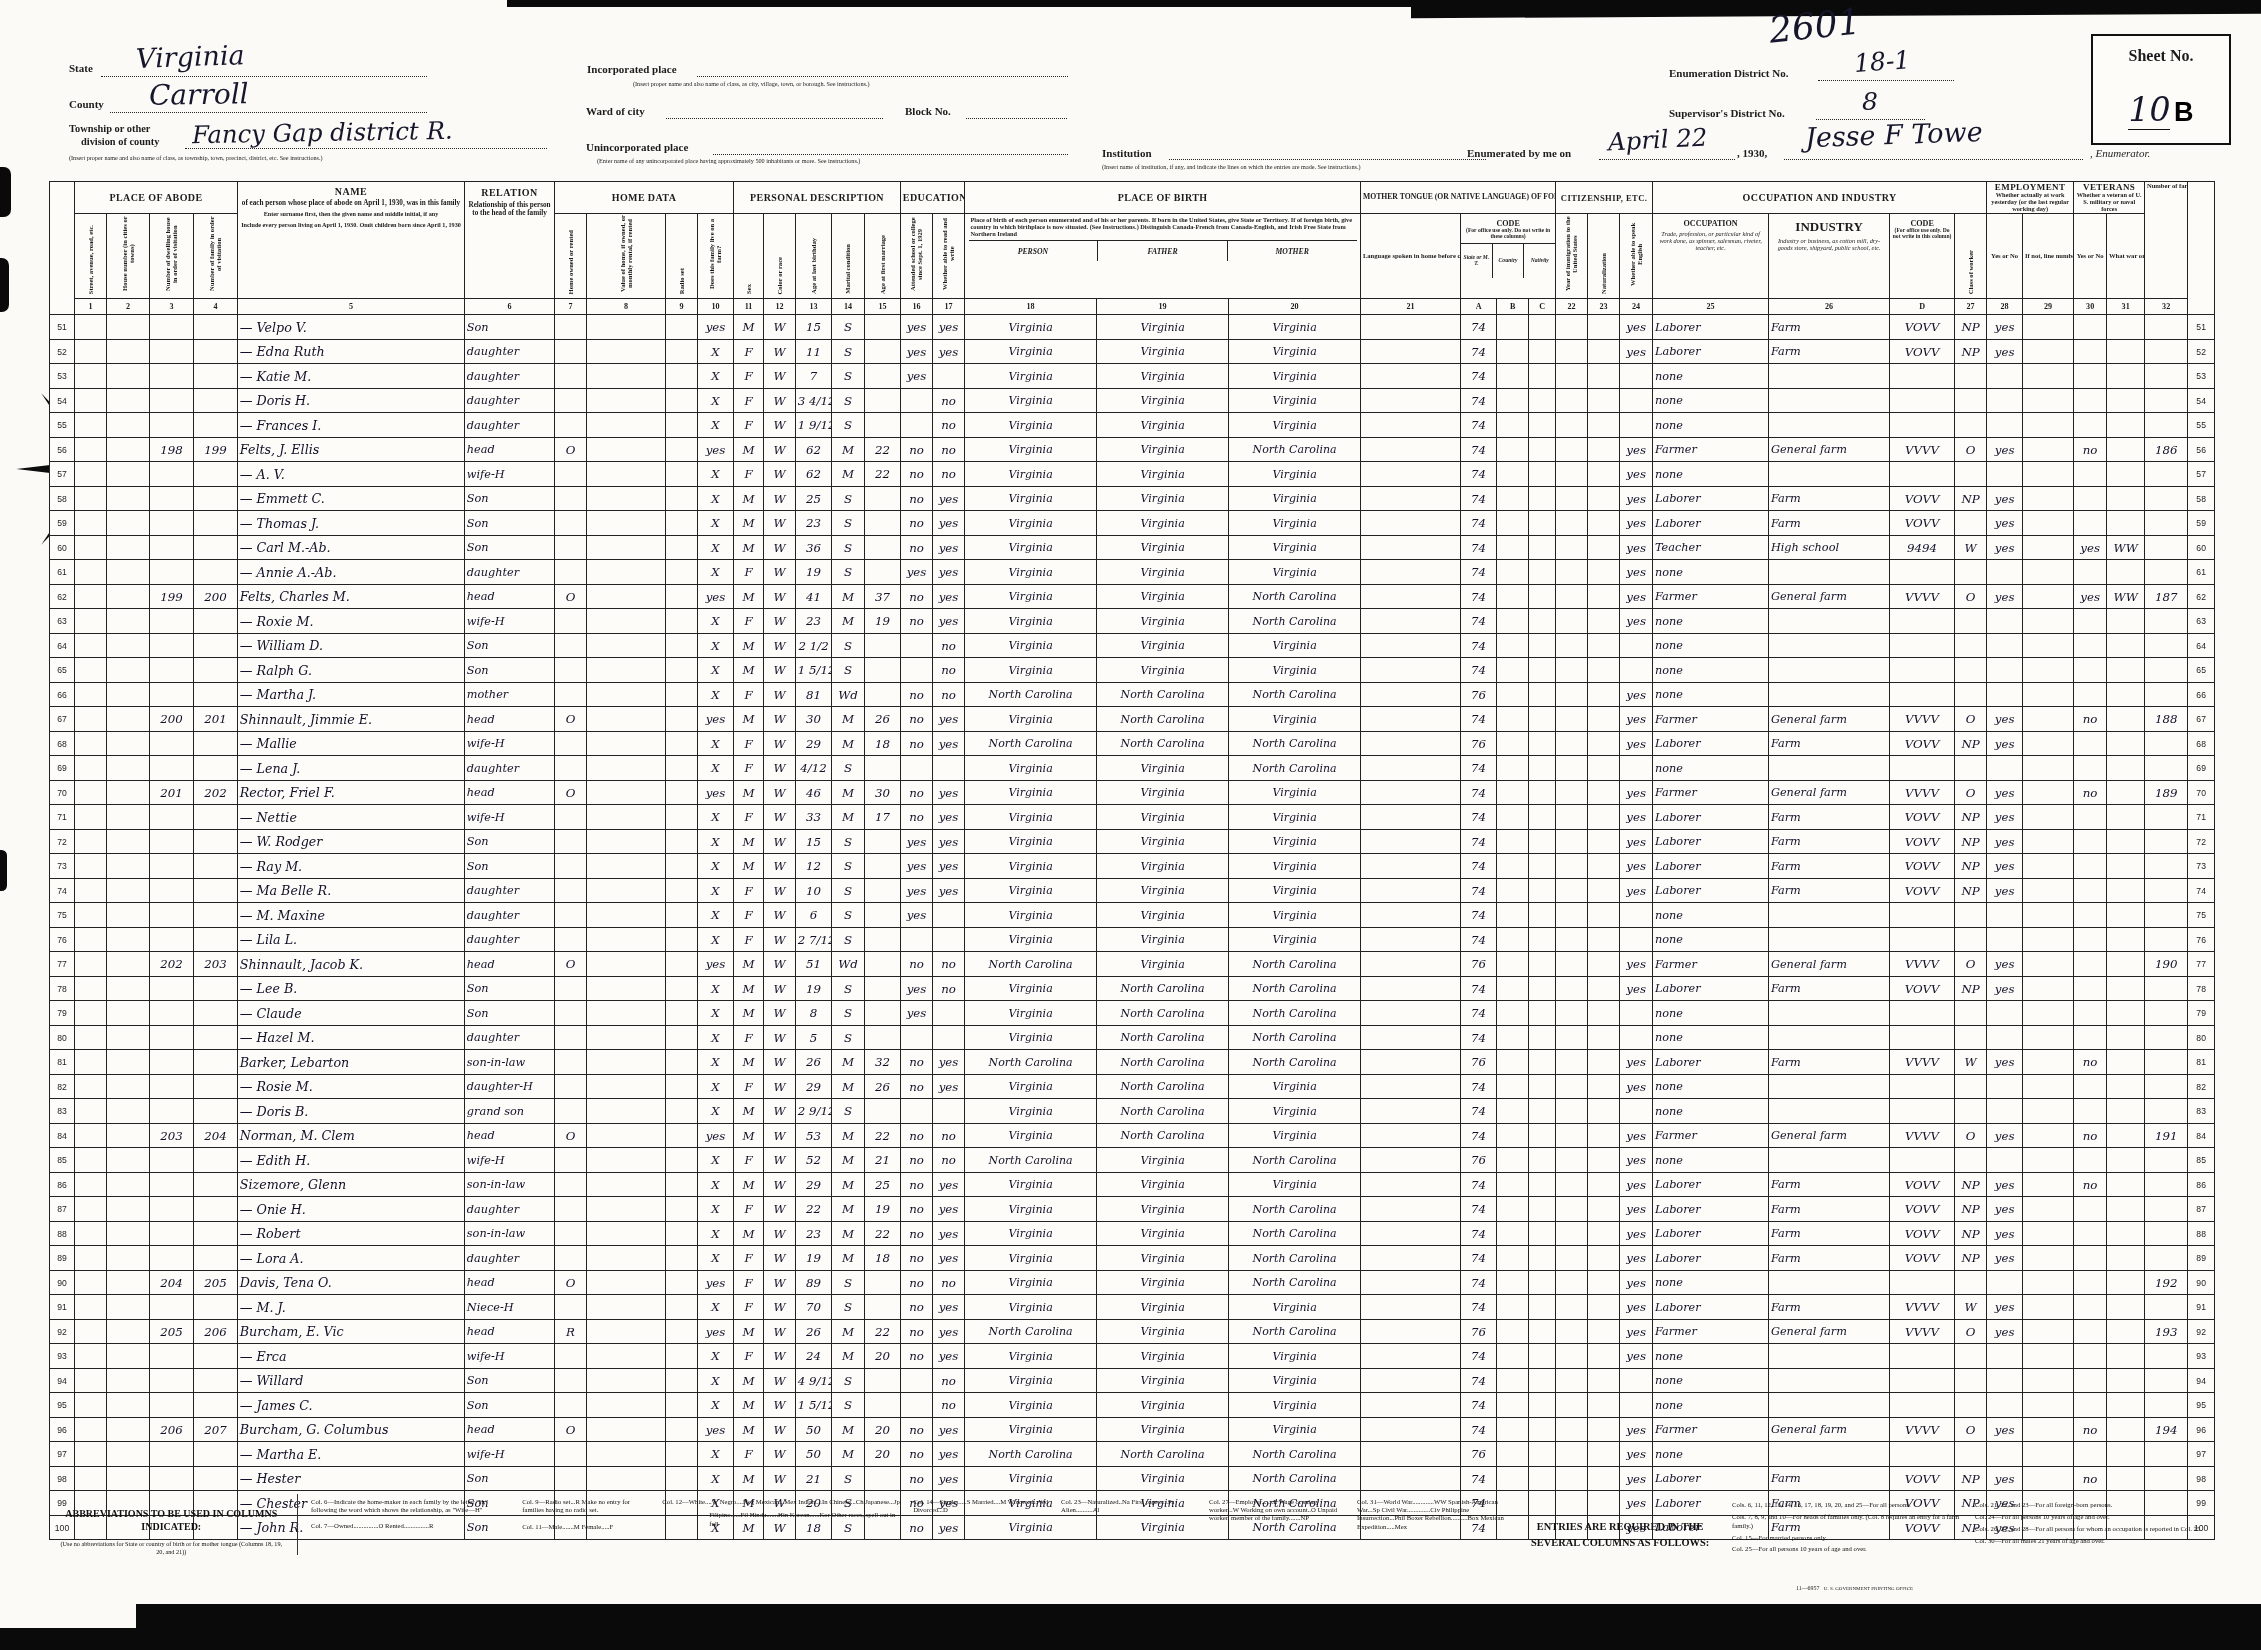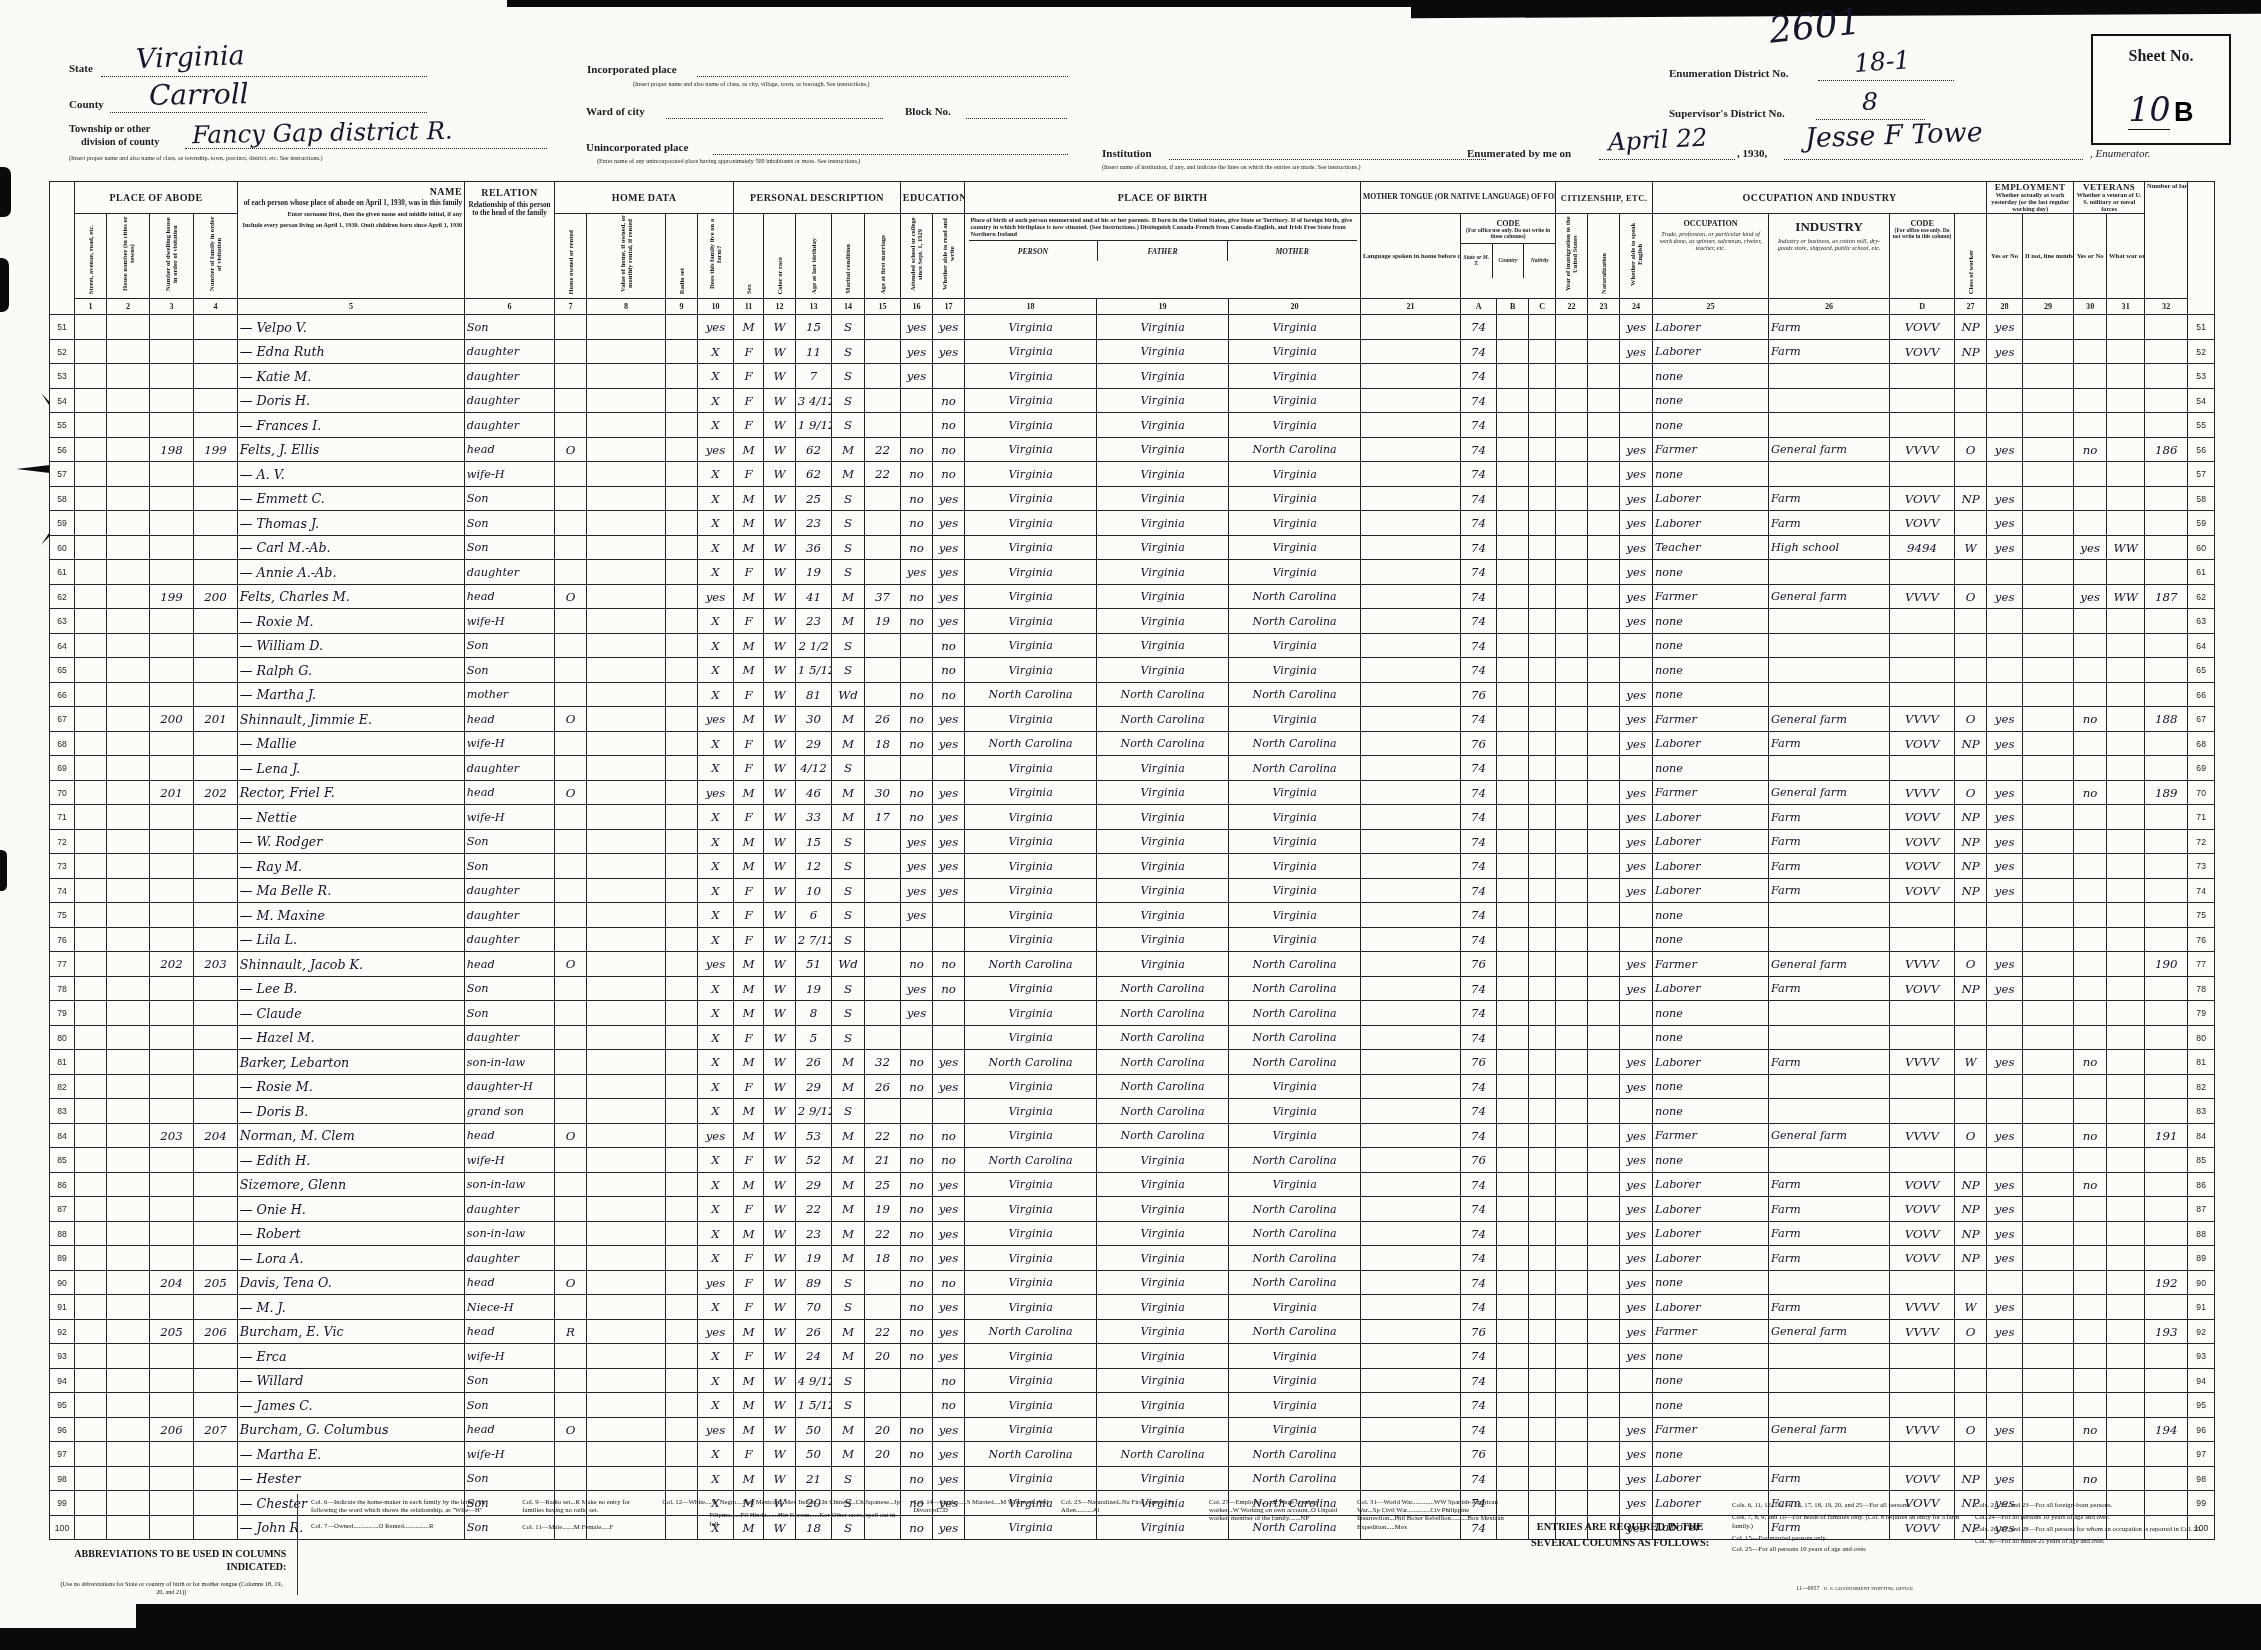--- a/index.html
+++ b/index.html
@@ -39,21 +39,21 @@
   td.ln{font-family:"Liberation Sans",sans-serif;font-size:8.6px;color:#222;font-style:normal;}
   td.namec{text-align:left;font-size:12.7px;padding-left:7.2px;}
   td.relc{text-align:left;font-size:11.3px;padding-left:3.6px;}
   td.pobc{font-size:11px;}
   td.occc{text-align:left;font-size:11.3px;padding-left:4.5px;}
   tr.dot td{border-bottom:0.9px dotted #777;}
   td.gb,th.gb{border-left:1.8px solid #111;}
   
   #notes{position:absolute;left:49px;top:1494px;width:2164px;display:flex;gap:12.7px;color:#111;}
   #notes .blk{font-size:6.7px;line-height:1.25;white-space:normal;}
-  .abbr-title{font-size:10px;font-weight:bold;text-align:right;line-height:1.3;margin-top:40px;}
+  .abbr-title{font-size:10px;font-weight:bold;text-align:center;line-height:1.3;}
   .abbr-sub{font-size:6.2px;margin-top:7.2px;text-align:center;}
   .entries{font-size:10.4px;font-weight:bold;text-align:center;line-height:1.5;margin-top:25px;}
   #printcode{position:absolute;left:1796px;top:1585px;font-size:5.9px;color:#222;}
   .star{position:absolute;left:11px;top:355px;width:181px;height:228px;}
 </style>
 </head>
 <body>
 
 <div id="paper">
 
@@ -168,21 +168,21 @@
         <col style="width: 51px;">
         <col style="width: 33px;">
         <col style="width: 38px;">
         <col style="width: 43px;">
         <col style="width: 27px;">
       </colgroup>
     <thead>
       <tr>
         <th rowspan="3"></th>
         <th class="grp" colspan="4">PLACE OF ABODE</th>
-        <th class="namehead gb" rowspan="2" style="vertical-align:top;padding-top:3.6px;text-align:right;">
+        <th class="namehead gb" rowspan="2" style="vertical-align:top;padding-top:3.6px;">
           <div class="t">NAME</div>
           <div class="d1">of each person whose place of abode on April 1, 1930, was in this family</div>
           <div class="d2">Enter surname first, then the given name and middle initial, if any</div>
           <div class="d2">Include every person living on April 1, 1930.  Omit children born since April 1, 1930</div>
         </th>
         <th class="relhead gb" rowspan="2" style="vertical-align:top;padding-top:5.4px;">
           <div class="t">RELATION</div>
           <div class="d1">Relationship of this person to the head of the family</div>
         </th>
         <th class="grp gb" colspan="4">HOME DATA</th>

